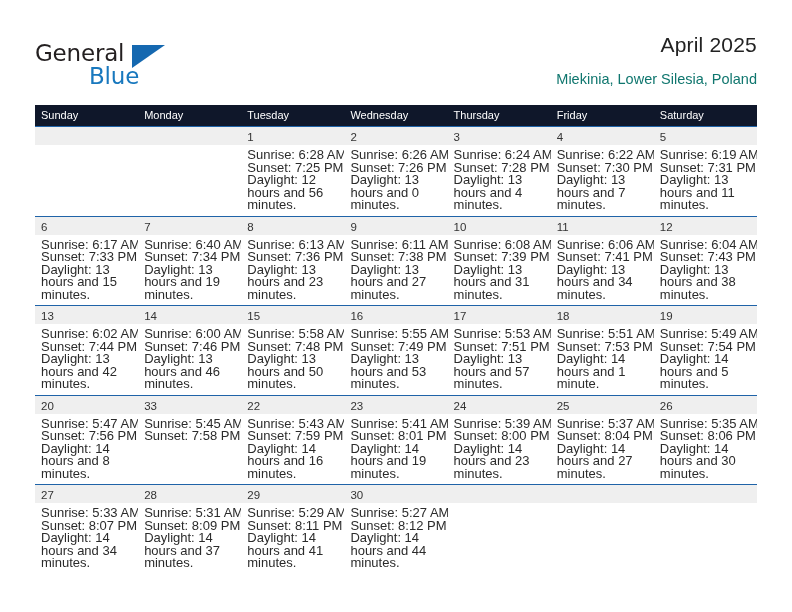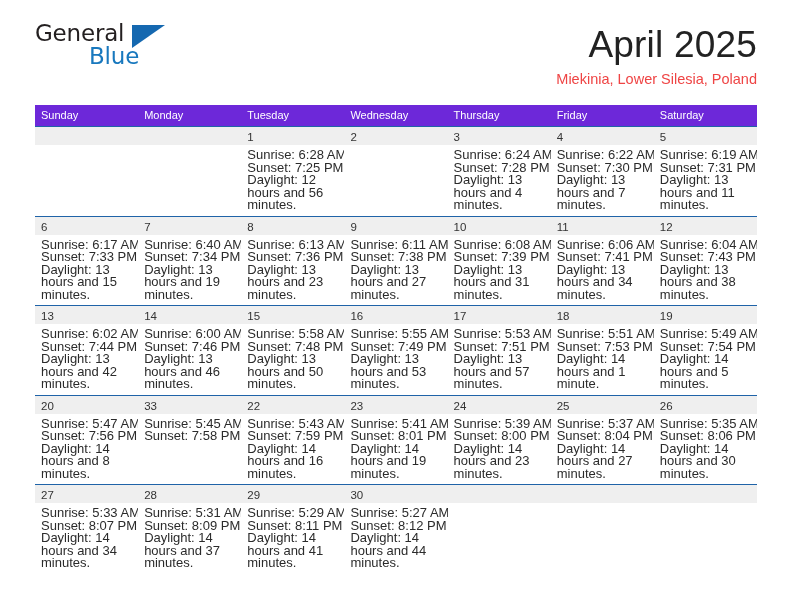--- a/index.html
+++ b/index.html
@@ -27,21 +27,21 @@
     position: absolute;
     left: 0;
     top: 0;
     width: 792px;
     height: 100px;
   }
 
   .logo {
     position: absolute;
     left: 35px;
-    top: 20px;
+    top: 40px;
     width: 210px;
     height: 48px;
   }
   .logo-general {
     position: absolute;
     left: 0;
     top: 0;
     font-size: 23px;
     letter-spacing: -0.2px;
     color: #231f20;
@@ -68,47 +68,47 @@
     border-bottom: 23px solid transparent;
   }
 
   .title-block {
     position: absolute;
     right: 35px;
     top: 28px;
     text-align: right;
   }
   .month-year {
-    font-size: 37px;
+    font-size: 21px;
     font-weight: 400;
     color: #222222;
     line-height: 34px;
     letter-spacing: 0.2px;
   }
   .location {
     font-size: 14.5px;
     font-weight: 400;
-    color: #ef4444;
+    color: #0f766e;
     line-height: 22px;
     margin-top: 6px;
   }
 
   
   .calendar {
     position: absolute;
     left: 35px;
     top: 105px;
     width: 722px;
   }
 
   .weekday-row {
     display: flex;
     width: 722px;
     height: 21px;
-    background: #6d28d9;
+    background: #0f172a;
   }
   .weekday {
     flex: 1 1 0;
     box-sizing: border-box;
     padding-left: 6px;
     font-size: 11px;
     line-height: 21px;
     color: #ffffff;
     font-weight: 400;
     white-space: nowrap;
@@ -199,20 +199,25 @@
           <div class="day-cell">
             <div class="day-number-strip"><span class="day-number">1</span></div>
             <div class="day-info">
               <div>Sunrise: 6:28 AM</div>
               <div>Sunset: 7:25 PM</div>
               <div class="daylight">Daylight: 12 hours and 56 minutes.</div>
             </div>
           </div>
           <div class="day-cell">
             <div class="day-number-strip"><span class="day-number">2</span></div>
+            <div class="day-info">
+              <div>Sunrise: 6:26 AM</div>
+              <div>Sunset: 7:26 PM</div>
+              <div class="daylight">Daylight: 13 hours and 0 minutes.</div>
+            </div>
           </div>
           <div class="day-cell">
             <div class="day-number-strip"><span class="day-number">3</span></div>
             <div class="day-info">
               <div>Sunrise: 6:24 AM</div>
               <div>Sunset: 7:28 PM</div>
               <div class="daylight">Daylight: 13 hours and 4 minutes.</div>
             </div>
           </div>
           <div class="day-cell">

